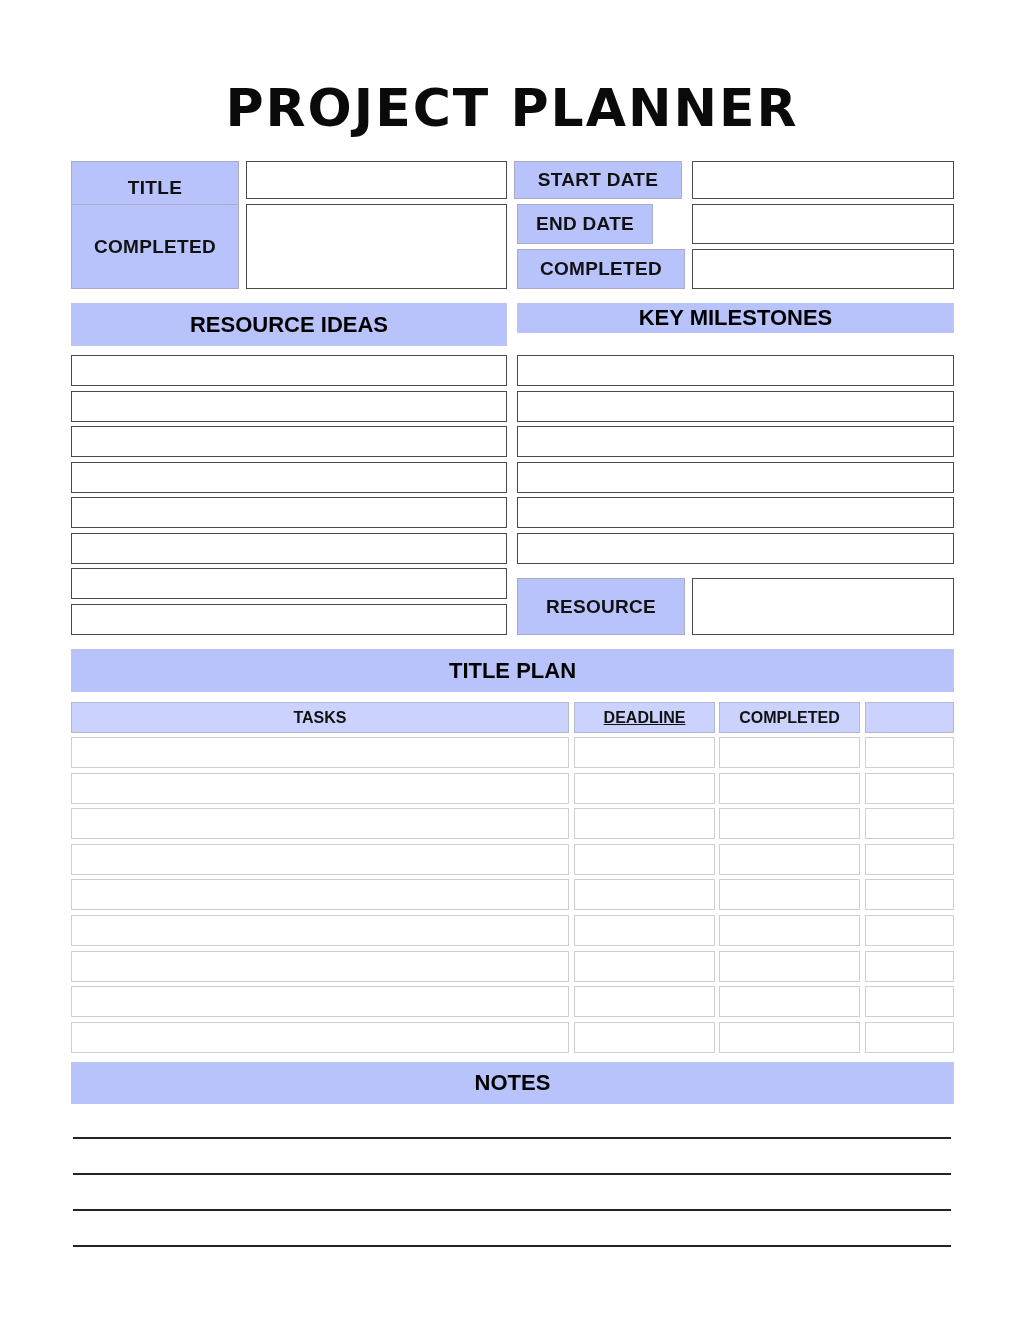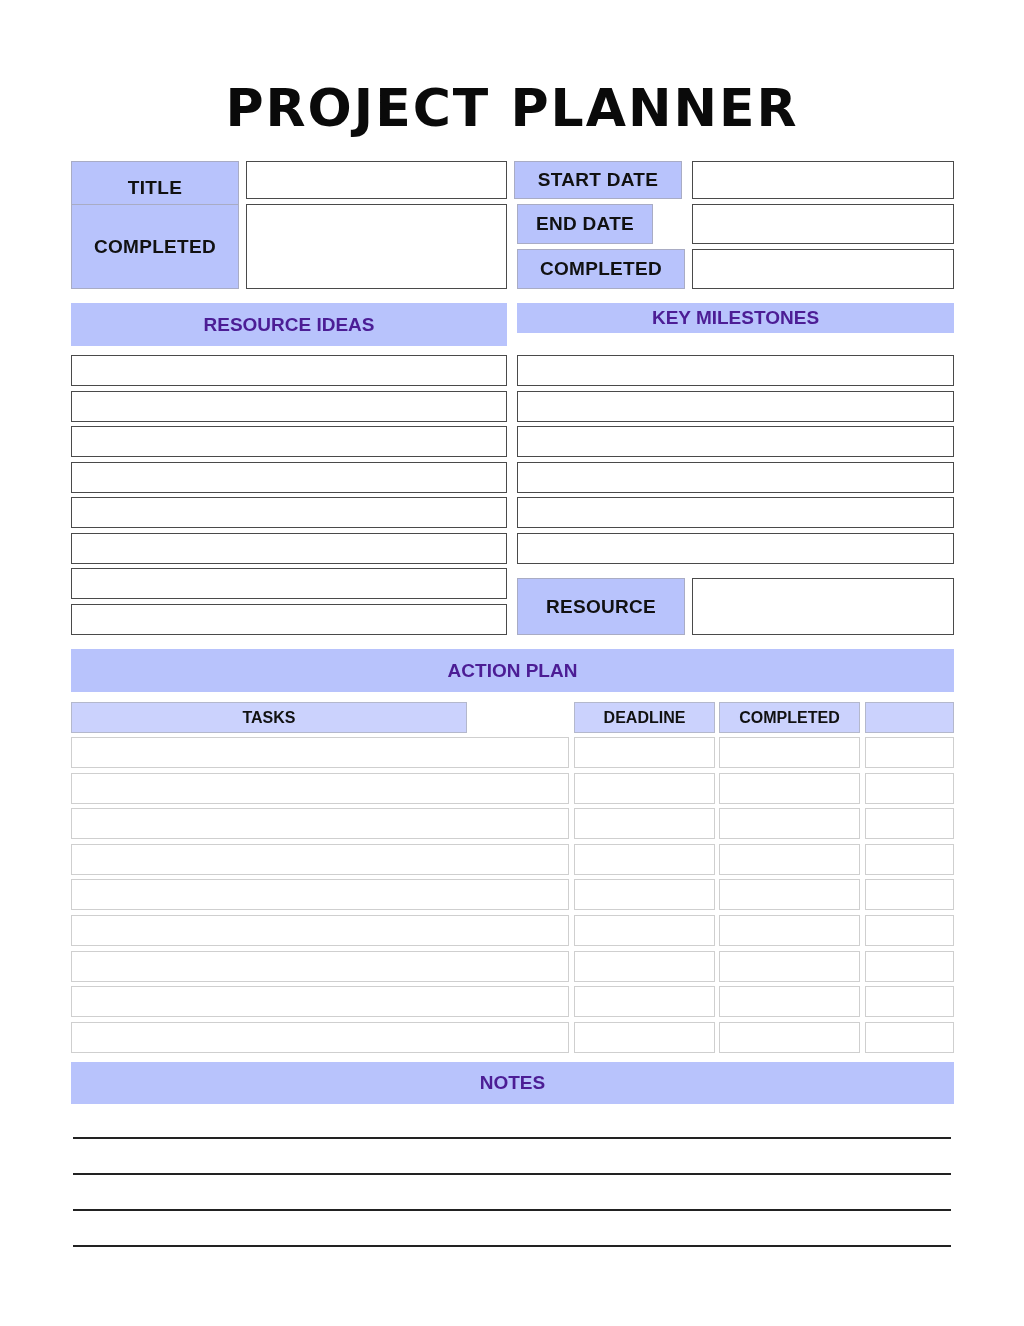--- a/index.html
+++ b/index.html
@@ -1,21 +1,21 @@
 <!DOCTYPE html>
 <html><head>
 <meta charset="utf-8">
 <style>
   html, body { margin:0; padding:0; background:#ffffff; }
   body { width:1024px; height:1326px; position:relative; font-family:"Liberation Sans", sans-serif; color:#111; overflow:hidden; }
   .abs { position:absolute; box-sizing:border-box; }
   .title { left:0; width:1024px; top:78px; text-align:center; font-family:"DejaVu Sans", sans-serif; font-weight:bold; font-size:52px; letter-spacing:2px; color:#0a0a0a; }
   .lbl { background:#b8c3fc; border:1px solid #a9acc4; display:flex; align-items:center; justify-content:center; font-weight:bold; font-size:19px; color:#111; letter-spacing:0.3px; }
   .box { background:#fff; border:1.5px solid #4a4a4a; }
-  .hdr { background:#b8c3fc; display:flex; align-items:center; justify-content:center; font-weight:bold; font-size:19px; color:#4c1d95; }
+  .hdr { background:#b8c3fc; display:flex; align-items:center; justify-content:center; font-weight:bold; font-size:22px; color:#000000; }
   .th { background:#cbd2fd; border:1px solid #b4b8cc; display:flex; align-items:center; justify-content:center; font-weight:bold; font-size:16px; color:#111; }
   .td { background:#fff; border:1px solid #cfcfcf; }
   .line { height:2px; background:#222; }
 </style>
 </head>
 <body>
 
 <div class="abs title">PROJECT PLANNER</div>
 
 <div class="abs lbl" style="left:71px;top:161px;width:168px;height:53px;">TITLE</div>
@@ -45,24 +45,24 @@
 <div class="abs box" style="left:517px;top:355px;width:437px;height:31px;"></div>
 <div class="abs box" style="left:517px;top:391px;width:437px;height:31px;"></div>
 <div class="abs box" style="left:517px;top:426px;width:437px;height:31px;"></div>
 <div class="abs box" style="left:517px;top:462px;width:437px;height:31px;"></div>
 <div class="abs box" style="left:517px;top:497px;width:437px;height:31px;"></div>
 <div class="abs box" style="left:517px;top:533px;width:437px;height:31px;"></div>
 
 <div class="abs lbl" style="left:517px;top:578px;width:168px;height:57px;">RESOURCE</div>
 <div class="abs box" style="left:692px;top:578px;width:262px;height:57px;"></div>
 
-<div class="abs hdr" style="left:71px;top:649px;width:883px;height:43px;">ACTION PLAN</div>
+<div class="abs hdr" style="left:71px;top:649px;width:883px;height:43px;">TITLE PLAN</div>
 
-<div class="abs th" style="left:71px;top:702px;width:396px;height:31px;">TASKS</div>
-<div class="abs th" style="left:574px;top:702px;width:141px;height:31px;">DEADLINE</div>
+<div class="abs th" style="left:71px;top:702px;width:498px;height:31px;">TASKS</div>
+<div class="abs th" style="left:574px;top:702px;width:141px;height:31px;text-decoration:underline;">DEADLINE</div>
 <div class="abs th" style="left:719px;top:702px;width:141px;height:31px;">COMPLETED</div>
 <div class="abs th" style="left:865px;top:702px;width:89px;height:31px;"></div>
 
 <div id="ap-rows">
     <div class="abs td" style="left: 71px; top: 737px; width: 498px; height: 31px;"></div>
     <div class="abs td" style="left: 574px; top: 737px; width: 141px; height: 31px;"></div>
     <div class="abs td" style="left: 719px; top: 737px; width: 141px; height: 31px;"></div>
     <div class="abs td" style="left: 865px; top: 737px; width: 89px; height: 31px;"></div>
     <div class="abs td" style="left: 71px; top: 772.6px; width: 498px; height: 31px;"></div>
     <div class="abs td" style="left: 574px; top: 772.6px; width: 141px; height: 31px;"></div>

